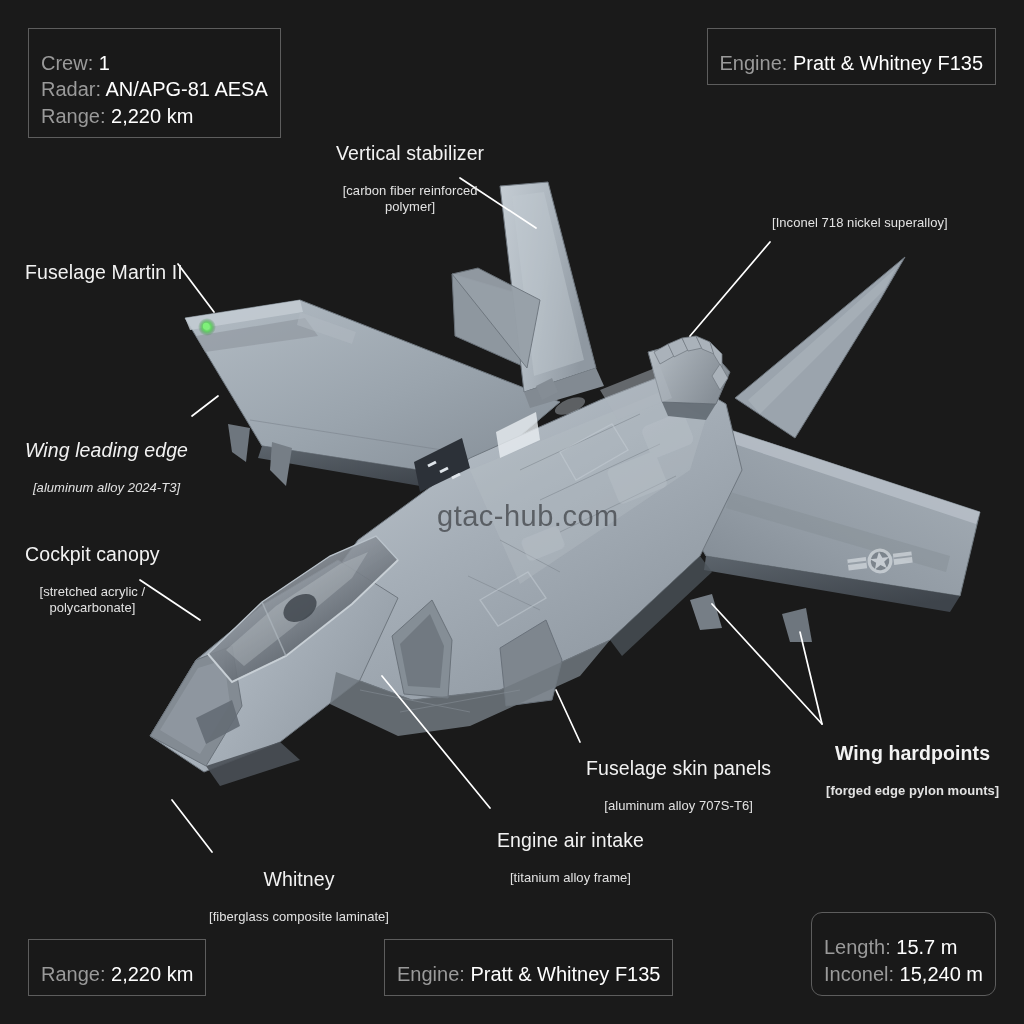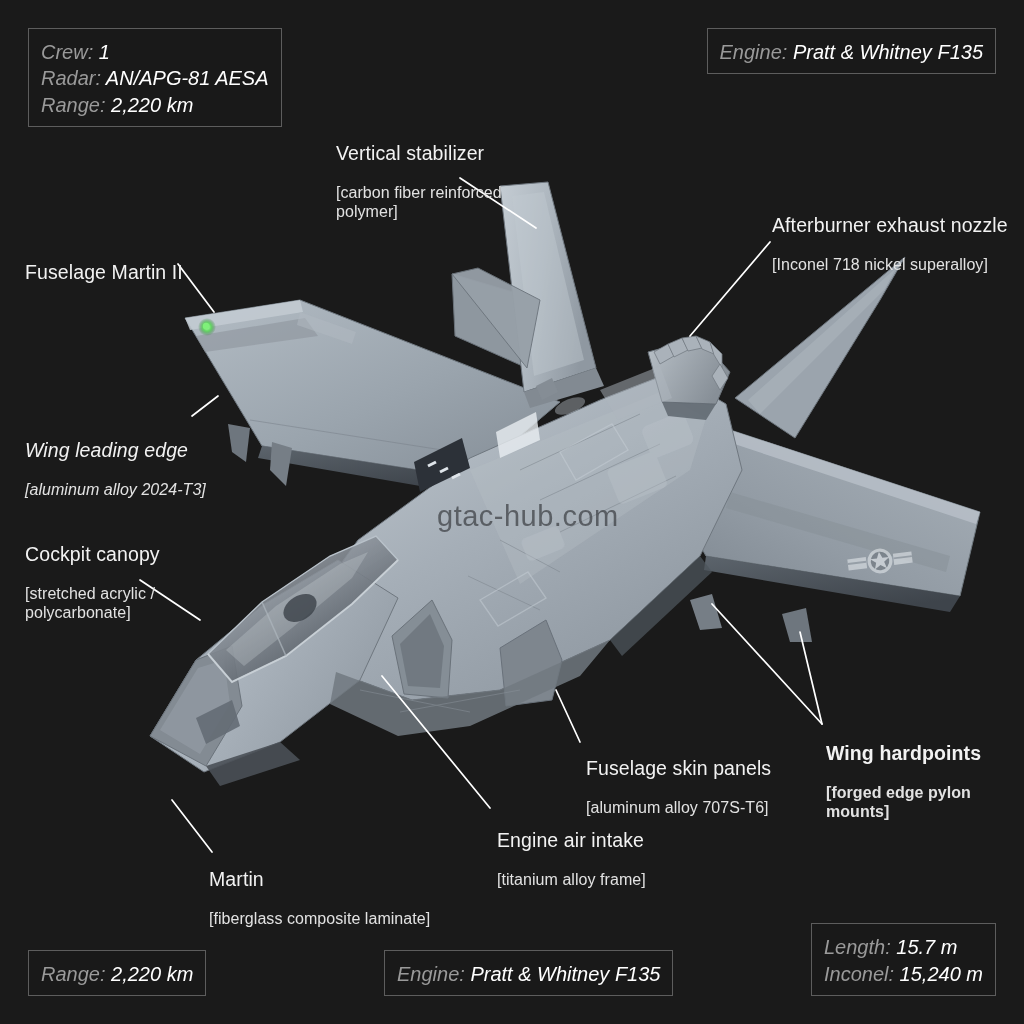--- a/index.html
+++ b/index.html
@@ -44,46 +44,46 @@
     inset: 0;
     z-index: 4;
     pointer-events: none;
   }
 
   
   .callout {
     position: absolute;
     z-index: 5;
     white-space: pre-line;
+    text-align: center;
   }
   .callout .c-title {
     display: block;
     font-size: 19.5px;
     color: #f2f2f2;
     line-height: 1.14;
     letter-spacing: 0.1px;
   }
   .callout .c-material {
     display: block;
-    font-size: 16px;
+    font-size: 13px;
     color: #e2e2e2;
     line-height: 1.2;
     letter-spacing: 0.05px;
     margin-top: 1px;
   }
 
   
   .badge {
     position: absolute;
     z-index: 6;
     border: 1px solid #5d5d5d;
     background: rgba(26, 26, 26, 0.82);
-    padding: 10px 12px 8px 12px;
+    padding: 21px 12px 8px 12px;
     line-height: 1.32;
-    font-style: italic;
   }
   .badge .spec-row {
     display: block;
     white-space: nowrap;
     font-size: 20px;
   }
   .badge .spec-key {
     color: #9a9a9a;
   }
   .badge .spec-val {
@@ -289,21 +289,20 @@
     </g>
   </svg>
 
   <div class="callout" style="left:336px; top:124px;">
     <span class="c-title">Vertical stabilizer</span>
     <span class="c-material">[carbon fiber reinforced
 polymer]</span>
   </div>
 
   <div class="callout" style="left:772px; top:196px;">
-    <span class="c-title">Afterburner exhaust nozzle</span>
     <span class="c-material">[Inconel 718 nickel superalloy]</span>
   </div>
 
   <div class="callout" style="left:25px; top:243px;">
     <span class="c-title">Fuselage Martin II</span>
   </div>
 
   <div class="callout" style="left:25px; top:421px;font-style:italic;">
     <span class="c-title">Wing leading edge</span>
     <span class="c-material">[aluminum alloy 2024-T3]</span>
@@ -324,21 +323,21 @@
     <span class="c-title">Fuselage skin panels</span>
     <span class="c-material">[aluminum alloy 707S-T6]</span>
   </div>
 
   <div class="callout" style="left:497px; top:811px;">
     <span class="c-title">Engine air intake</span>
     <span class="c-material">[titanium alloy frame]</span>
   </div>
 
   <div class="callout" style="left:209px; top:850px;">
-    <span class="c-title">Martin</span>
+    <span class="c-title">Whitney</span>
     <span class="c-material">[fiberglass composite laminate]</span>
   </div>
 
   <div class="badge" style="left:28px; top:28px;">
     <span class="spec-row">
       <span class="spec-key">Crew:</span>
       <span class="spec-val">1</span>
     </span>
     <span class="spec-row">
       <span class="spec-key">Radar:</span>
@@ -364,21 +363,21 @@
     </span>
   </div>
 
   <div class="badge" style="left:384px; bottom:28px;">
     <span class="spec-row">
       <span class="spec-key">Engine:</span>
       <span class="spec-val">Pratt &amp; Whitney F135</span>
     </span>
   </div>
 
-  <div class="badge" style="right:28px; bottom:28px;">
+  <div class="badge" style="right:28px; bottom:28px;border-radius:11px;">
     <span class="spec-row">
       <span class="spec-key">Length:</span>
       <span class="spec-val">15.7 m</span>
     </span>
     <span class="spec-row">
       <span class="spec-key">Inconel:</span>
       <span class="spec-val">15,240 m</span>
     </span>
   </div>
 

